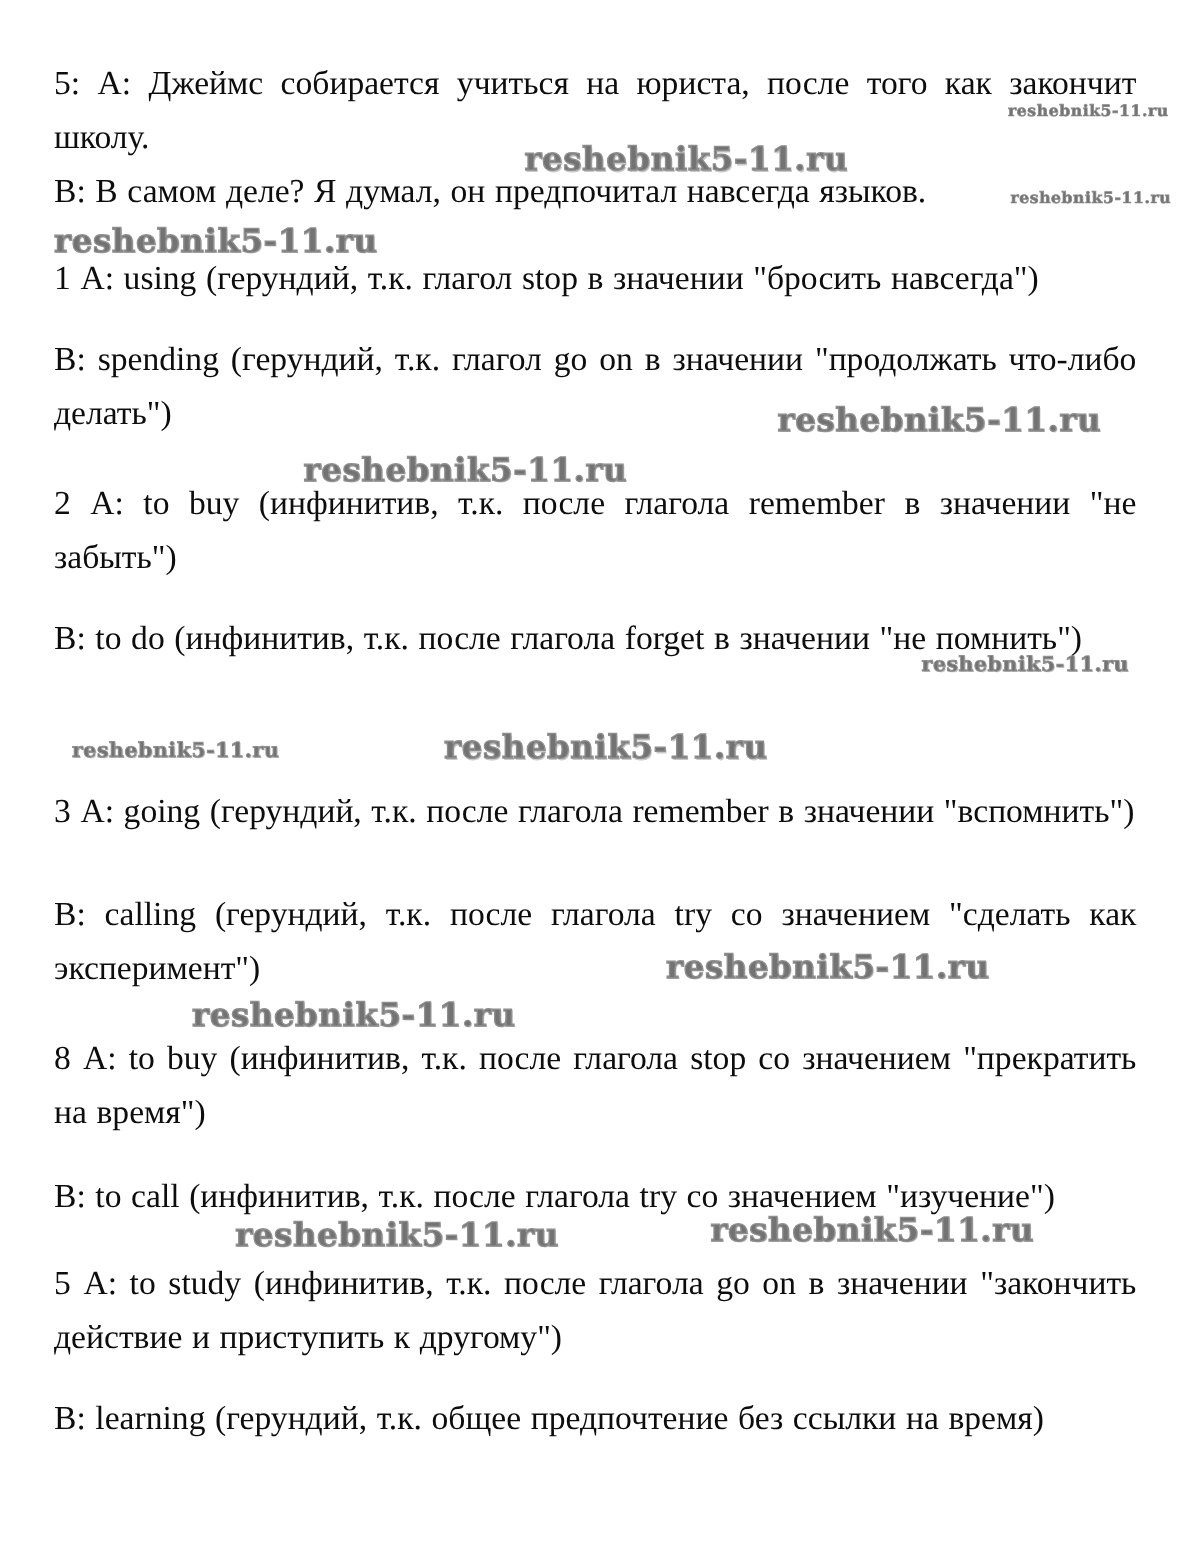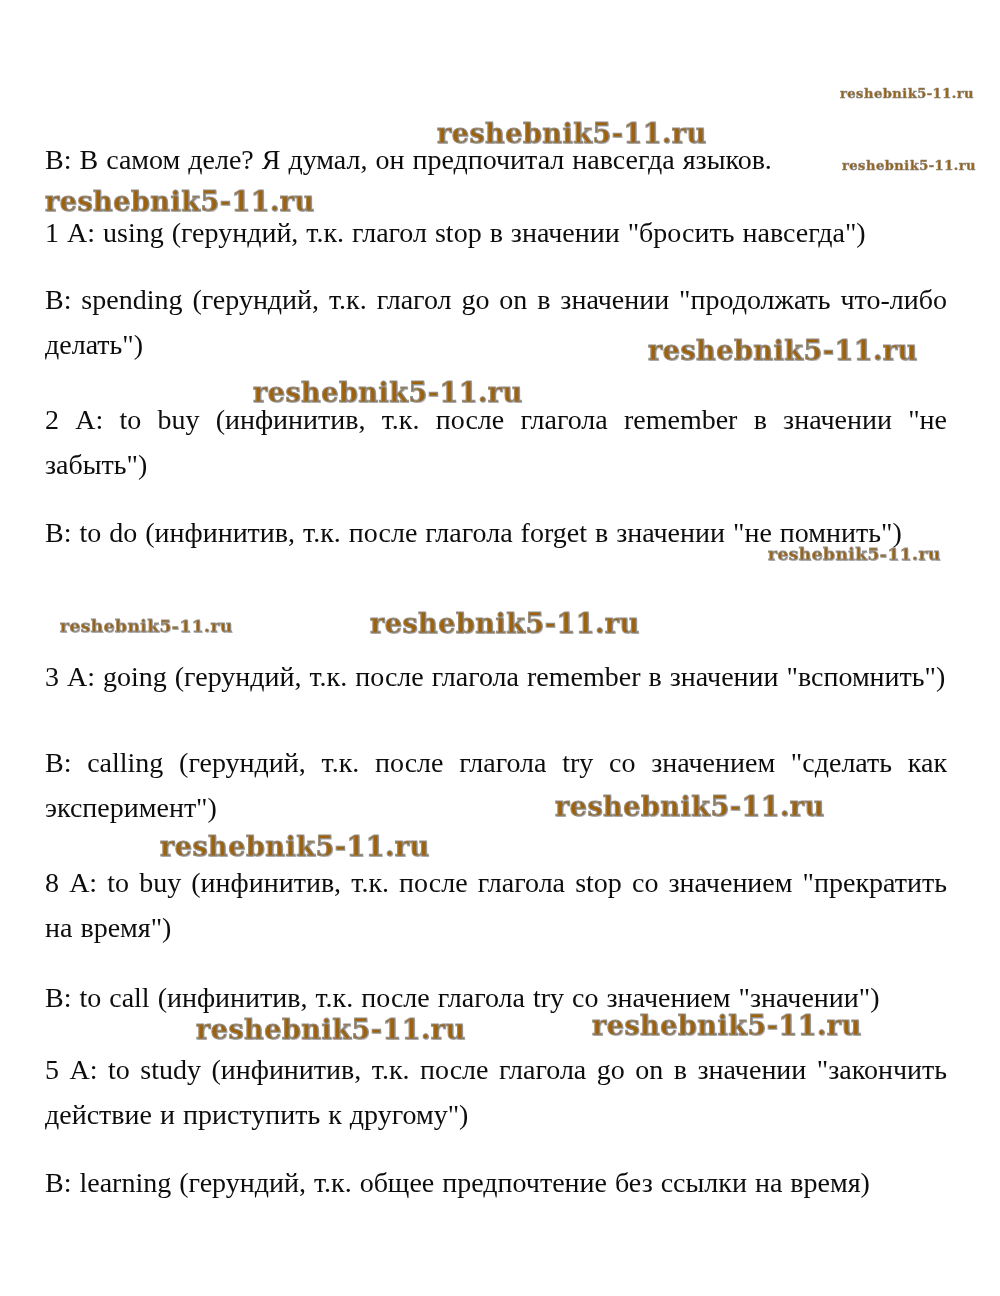--- a/index.html
+++ b/index.html
@@ -25,44 +25,45 @@
     line-height: 45px;
     text-align: justify;
     color: #0d0d0d;
     word-spacing: 1px;
   }
   .wm {
     position: absolute;
     font-family: "DejaVu Serif", serif;
     font-weight: bold;
     letter-spacing: 0.5px;
-    color: #a16207;
+    color: #737373;
     -webkit-text-stroke: 1.1px #8f8f8f;
     text-shadow: 1px 1px 0 #c9c9c9;
     white-space: nowrap;
     user-select: none;
   }
   .wm-lg { font-size: 27px; }
   .wm-md { font-size: 17px; -webkit-text-stroke: 0.8px #8f8f8f; }
   .wm-sm { font-size: 13px; -webkit-text-stroke: 0.6px #8a8a8a; text-shadow: none; }
 </style>
 </head>
 <body>
 
 <div class="page">
 
+  <p class="para" style="top: 47px;">5: А: Джеймс собирается учиться на юриста, после того как закончит школу.</p>
   <p class="para" style="top: 137px;">В: В самом деле? Я думал, он предпочитал навсегда языков.</p>
   <p class="para" style="top: 210px;">1 А: using (герундий, т.к. глагол stop в значении "бросить навсегда")</p>
   <p class="para" style="top: 277px;">В: spending (герундий, т.к. глагол go on в значении "продолжать что-либо делать")</p>
   <p class="para" style="top: 397px;">2 А: to buy (инфинитив, т.к. после глагола remember в значении "не забыть")</p>
   <p class="para" style="top: 510px;">В: to do (инфинитив, т.к. после глагола forget в значении "не помнить")</p>
   <p class="para" style="top: 629px; margin-top: 25px;">3 А: going (герундий, т.к. после глагола remember в значении "вспомнить")</p>
   <p class="para" style="top: 740px;">В: calling (герундий, т.к. после глагола try со значением "сделать как эксперимент")</p>
   <p class="para" style="top: 860px;">8 А: to buy (инфинитив, т.к. после глагола stop со значением "прекратить на время")</p>
-  <p class="para" style="top: 975px;">В: to call (инфинитив, т.к. после глагола try со значением "значении")</p>
+  <p class="para" style="top: 975px;">В: to call (инфинитив, т.к. после глагола try со значением "изучение")</p>
   <p class="para" style="top: 1047px;">5 А: to study (инфинитив, т.к. после глагола go on в значении "закончить действие и приступить к другому")</p>
   <p class="para" style="top: 1160px;">В: learning (герундий, т.к. общее предпочтение без ссылки на время)</p>
 
   <span class="wm wm-sm" style="left: 840px; top: 86px;">reshebnik5-11.ru</span>
   <span class="wm wm-lg" style="left: 437px; top: 118px;">reshebnik5-11.ru</span>
   <span class="wm wm-sm" style="left: 842px; top: 158px;">reshebnik5-11.ru</span>
   <span class="wm wm-lg" style="left: 45px;  top: 186px;">reshebnik5-11.ru</span>
   <span class="wm wm-lg" style="left: 648px; top: 335px;">reshebnik5-11.ru</span>
   <span class="wm wm-lg" style="left: 253px; top: 377px;">reshebnik5-11.ru</span>
   <span class="wm wm-md" style="left: 768px; top: 544px;">reshebnik5-11.ru</span>

